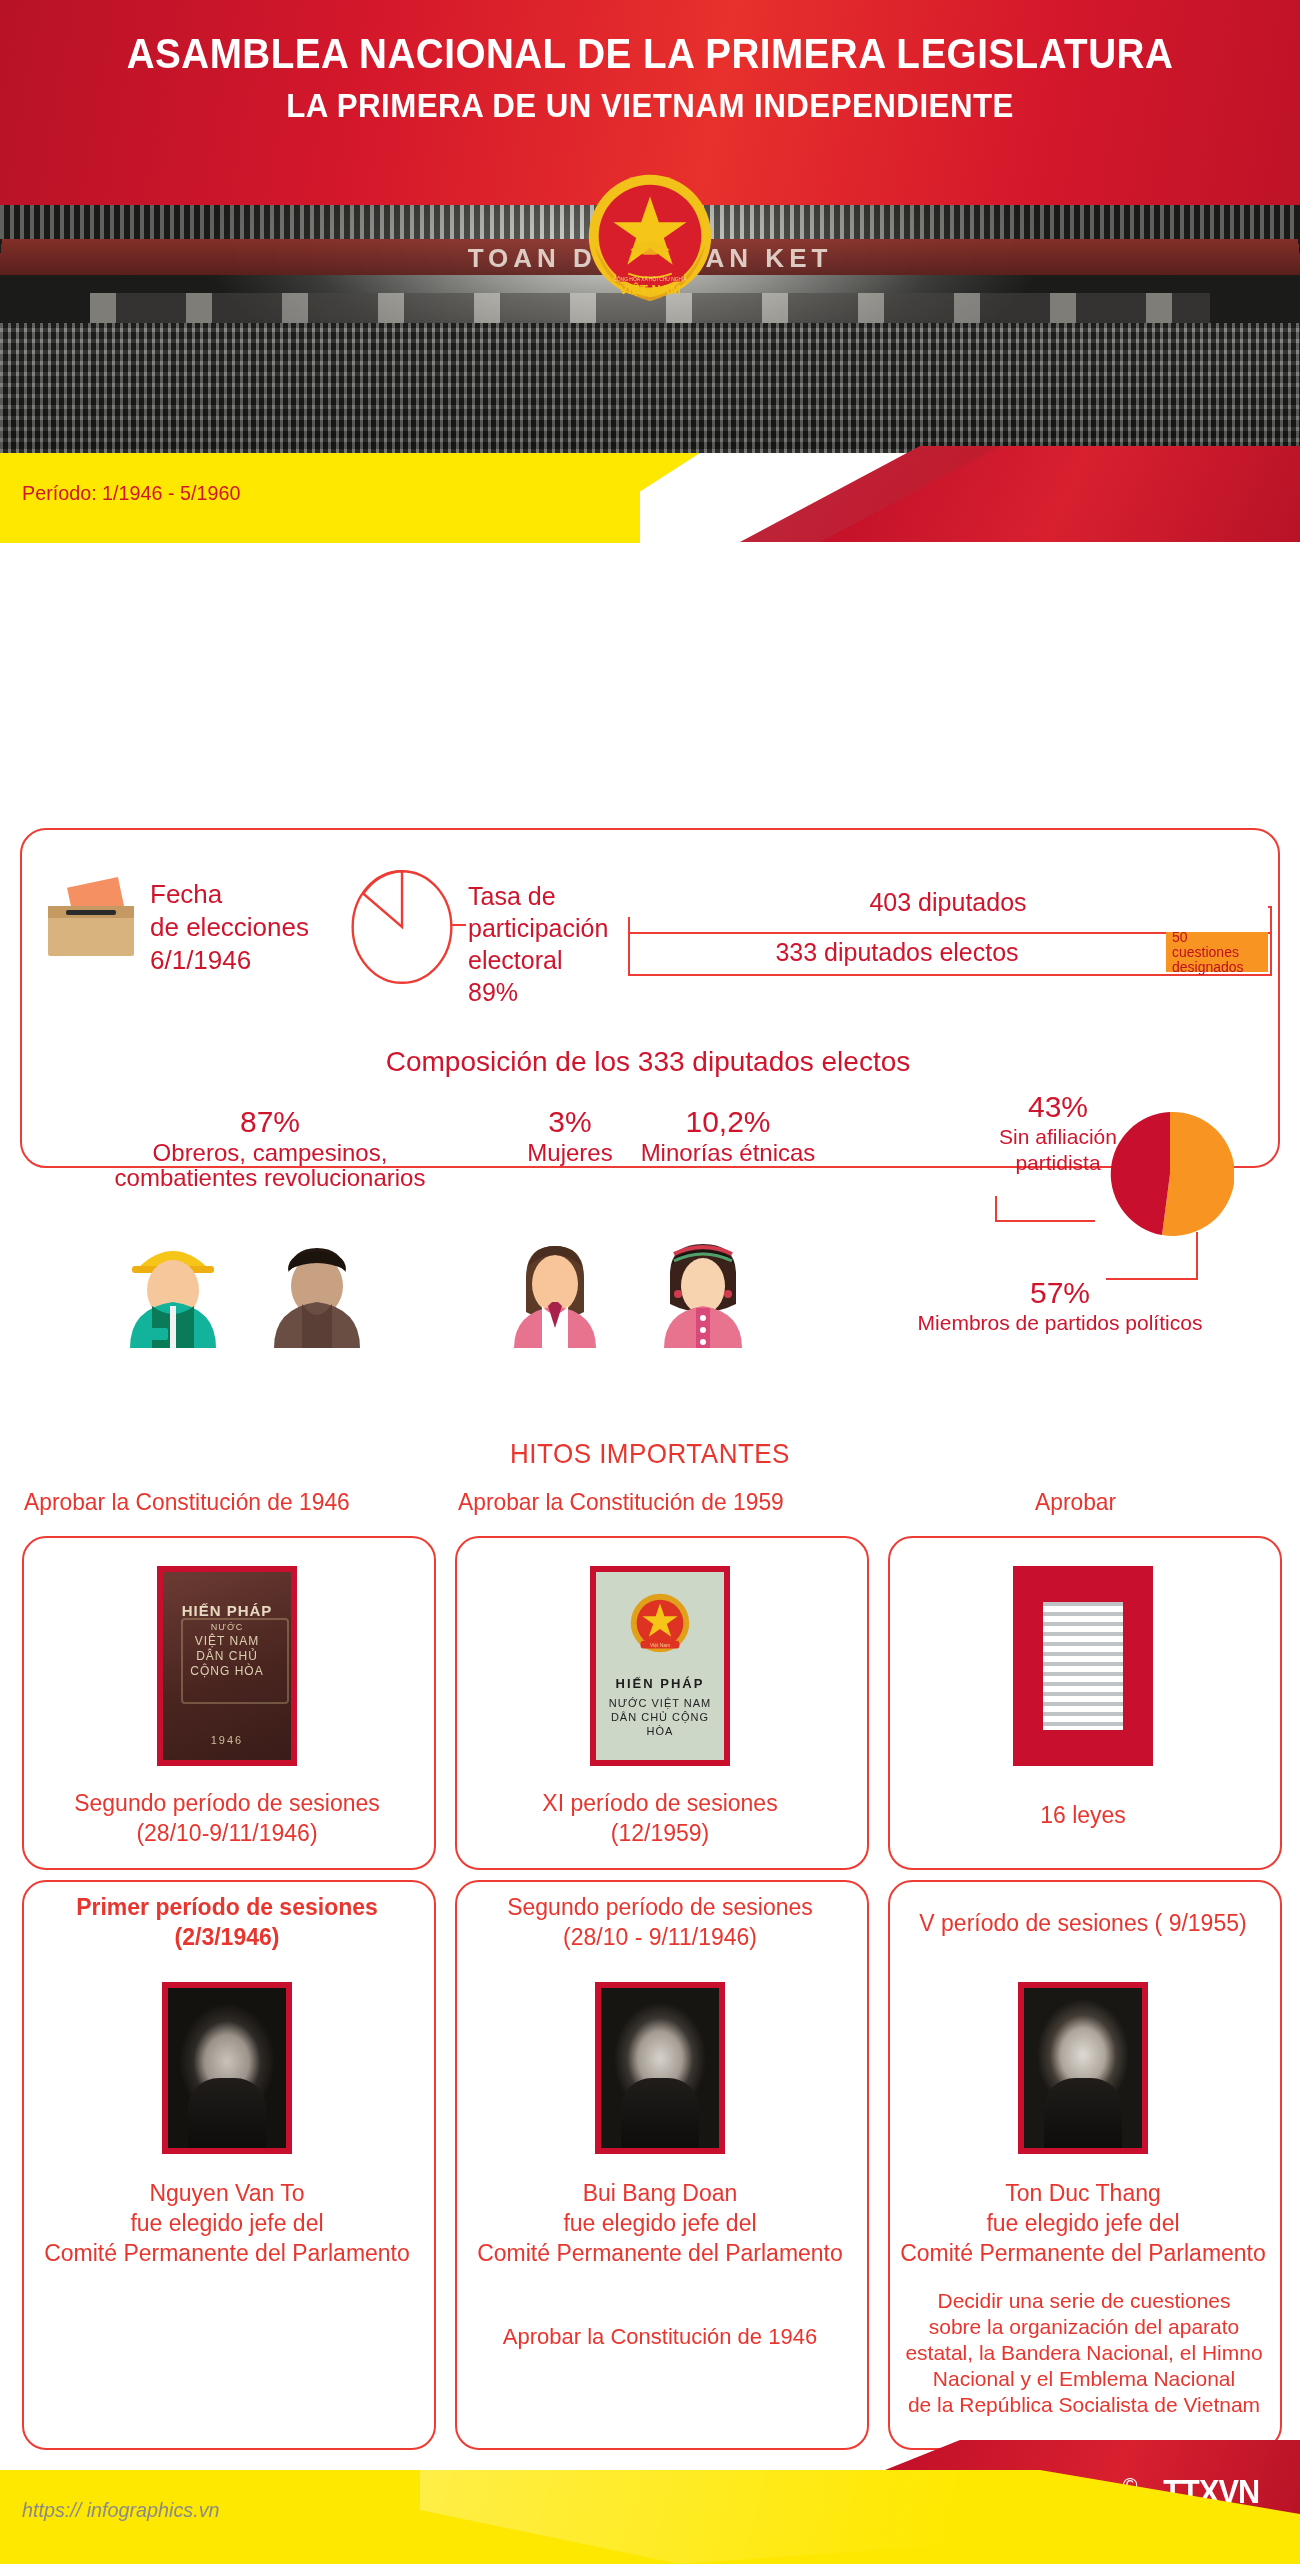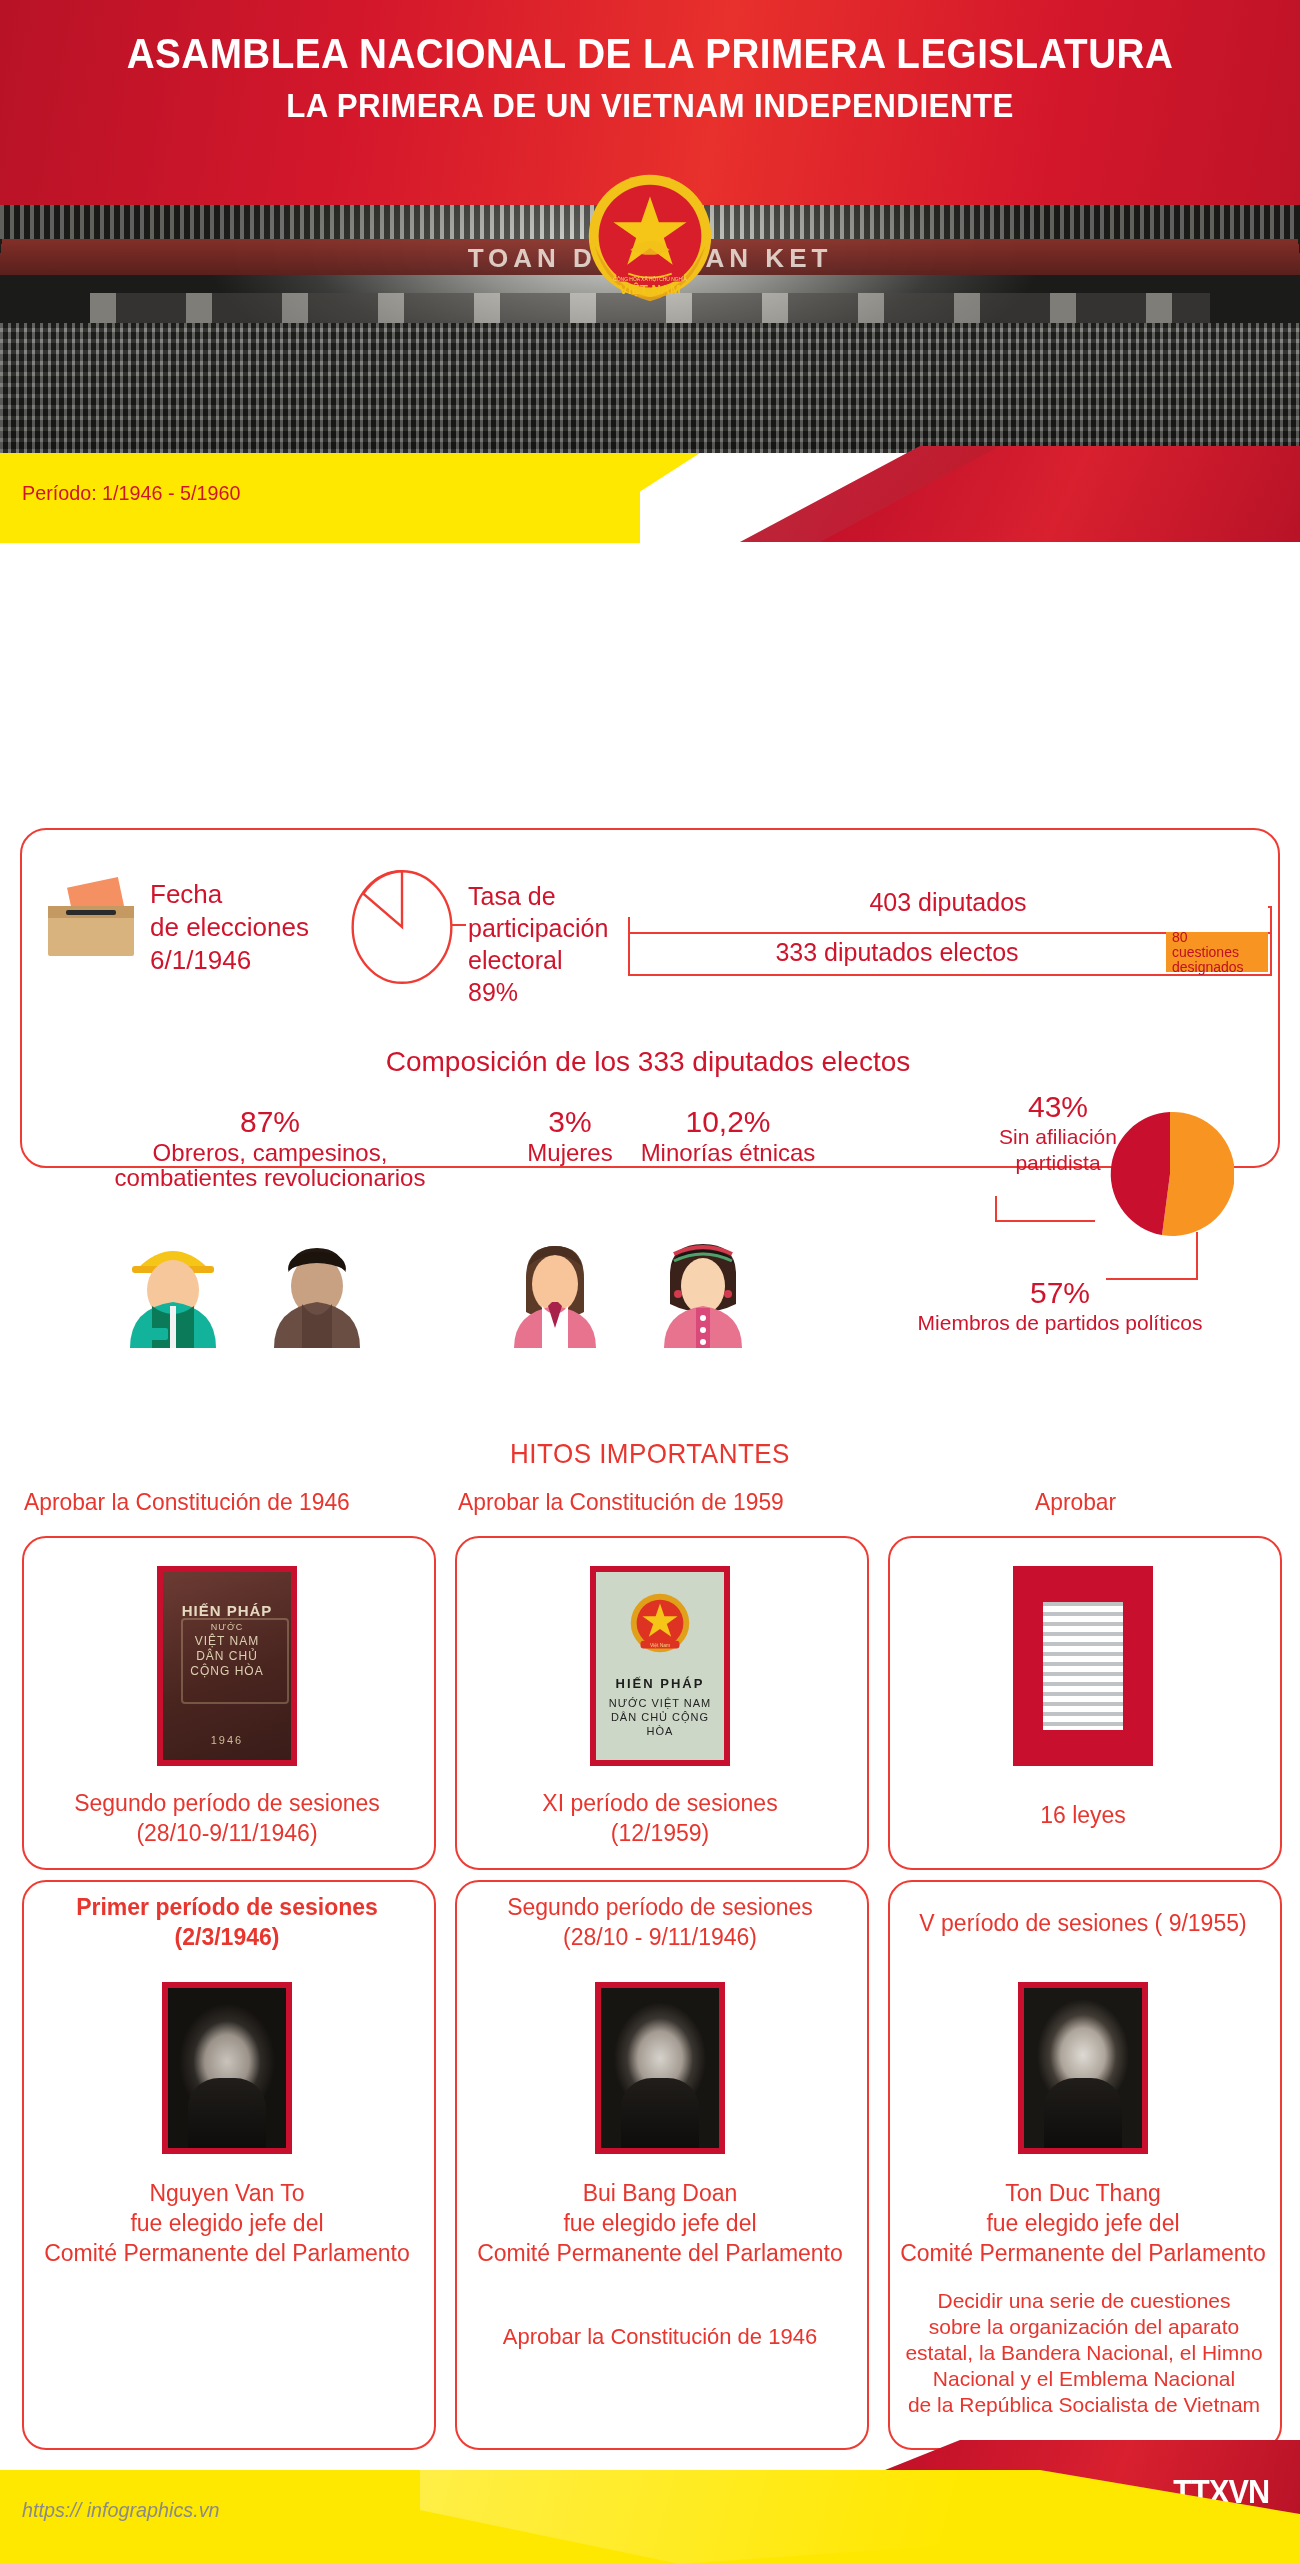--- a/index.html
+++ b/index.html
@@ -180,21 +180,21 @@
   }
   .foot-yellow{
     position:absolute;left:0;bottom:0;width:1300px;height:110px;background:#FFE800;
     clip-path:polygon(0 16px, 1040px 16px, 1300px 60px, 1300px 110px, 0 110px);
   }
   .foot-yellow:after{content:"";position:absolute;left:420px;top:16px;width:880px;height:94px;
     background:linear-gradient(105deg,rgba(255,255,255,.28),rgba(245,214,0,.0) 60%);
     clip-path:polygon(0 0,620px 0,880px 50px,260px 94px,0 40px);}
   .foot-url{position:absolute;left:22px;bottom:42px;font-size:21px;color:#8a8a88;
     font-style:italic;transform:scaleX(.94);transform-origin:left;}
-  .ttx{position:absolute;right:26px;top:2474px;display:flex;align-items:flex-end;gap:20px;}
+  .ttx{position:absolute;right:36px;top:2474px;display:flex;align-items:flex-start;gap:20px;}
   .ttx .c{color:#fff;font-size:20px;}
   .ttx .logo{color:#fff;font-size:34px;font-weight:bold;letter-spacing:-1px;line-height:1;
     transform:scaleX(.9);}
   .ttx .tag{position:absolute;right:2px;top:38px;color:#fff;font-size:8px;letter-spacing:.3px;}
 </style>
 </head>
 <body>
 
 <div class="sheet">
 
@@ -258,21 +258,21 @@
   </div>
 
   <div class="bar-outer"></div>
   <div class="bar-403">
     <span>403 diputados</span>
   </div>
   <div class="bar-inner"></div>
   <div class="bar-orange"></div>
   <div class="bar-333">333 diputados electos</div>
   <div class="bar-70">
-    <div>80</div>
+    <div>50</div>
     <div>cuestiones</div>
     <div>designados</div>
   </div>
 
   <div class="comp-title">Composición de los 333 diputados electos</div>
 
   <div class="pct" style="left:60px;top:1104px;width:420px;">
     <div class="big">87%</div>
     <div class="sub">Obreros, campesinos,</div>
     <div class="sub">combatientes revolucionarios</div>

